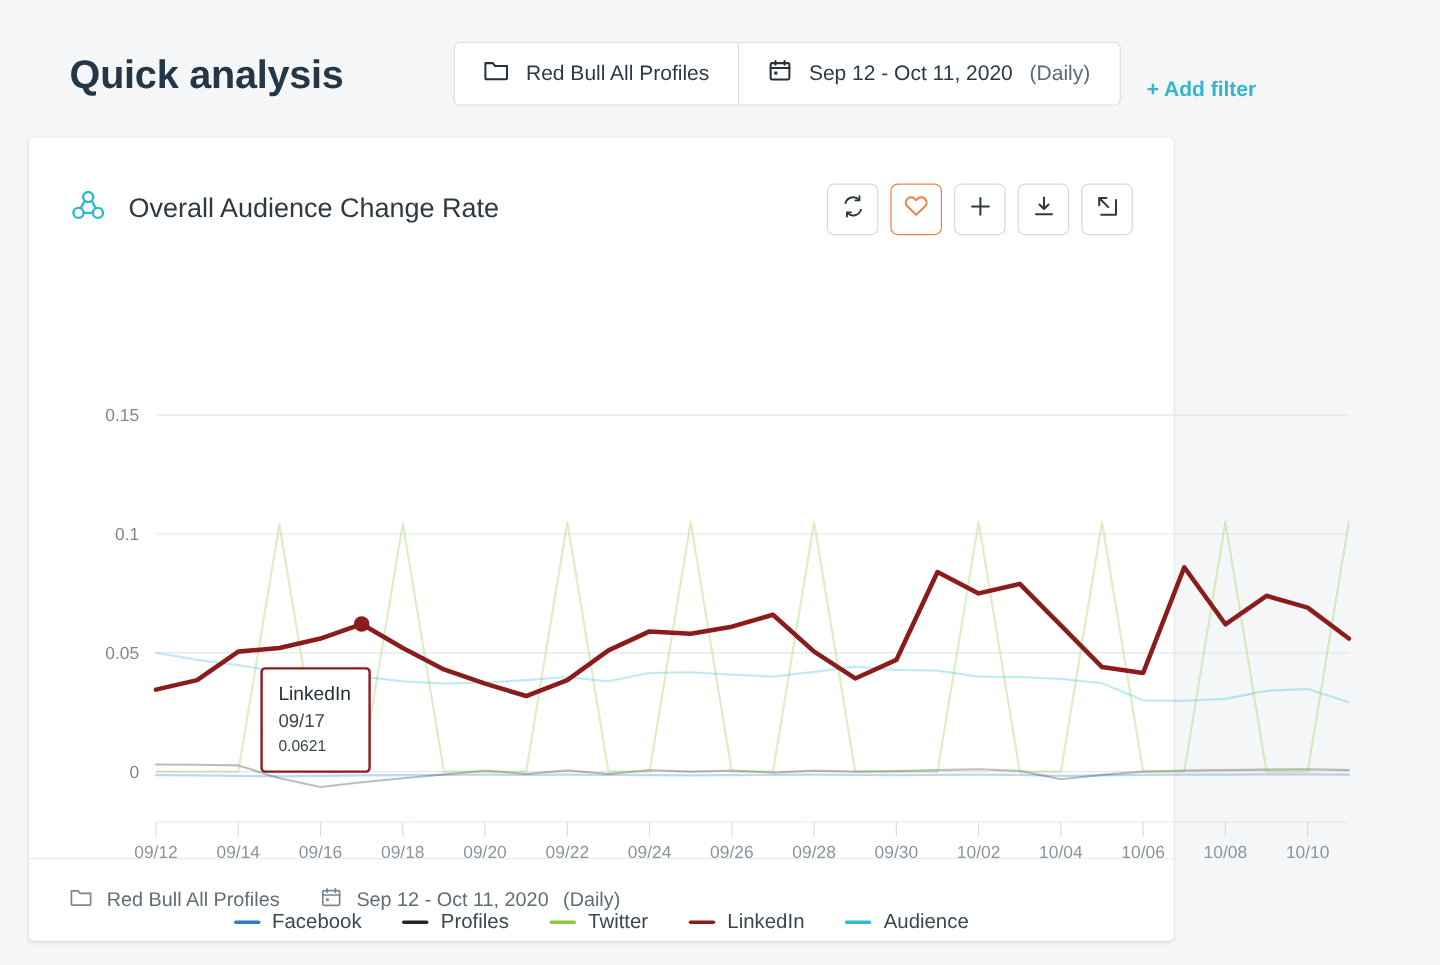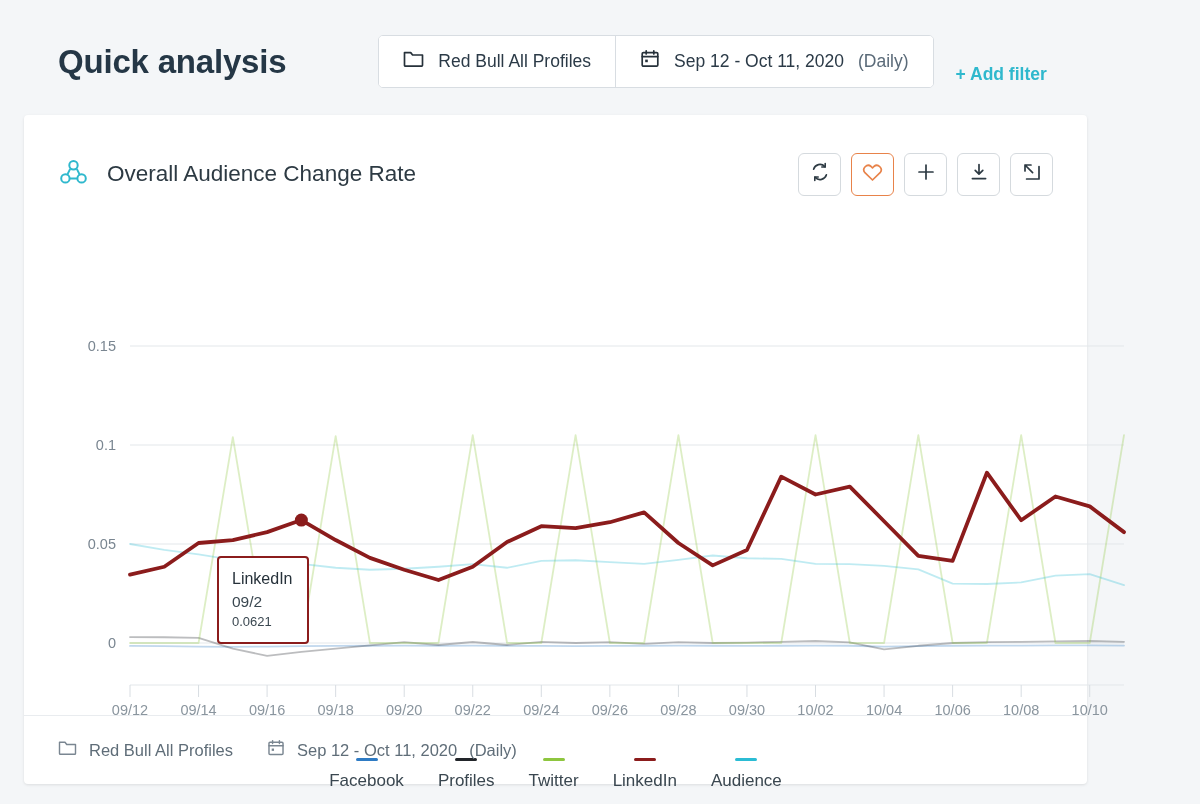--- a/index.html
+++ b/index.html
@@ -55,21 +55,21 @@
     font-weight: 600;
     white-space: nowrap;
     cursor: pointer;
     margin-top: 26px;
   }
 
   
   .card {
     position: relative;
     margin: 0 24px;
-    width: 1063px;
+    width: 954px;
     height: 669px;
     background: #ffffff;
     border-radius: 4px;
     box-shadow: 0 1px 3px rgba(0,0,0,.10);
   }
   .card-header {
     display: flex;
     align-items: center;
     padding: 28px 34px 0 34px;
     height: 90px;
@@ -95,21 +95,21 @@
   
   .chart-area { position: relative; padding: 0 0 0 0; }
   .chart-svg { display: block; }
 
   .legend {
     display: flex;
     justify-content: center;
     gap: 34px;
     margin-top: 8px;
   }
-  .legend-item { display: flex; align-items: center; gap: 10px; flex-direction: column; }
+  .legend-item { display: flex; align-items: center; gap: 10px; }
   .legend-swatch { width: 22px; height: 3px; border-radius: 2px; }
   .legend-label { font-size: 17px; color: #3a4750; }
 
   
   .tooltip {
     position: absolute;
     left: 193px; top: 351px;
     width: 92px;
     background: #fff;
     border: 2px solid #8b1c1c;
@@ -272,21 +272,21 @@
         <polyline points="106,440.97 140.27586206896552,441.168 174.55172413793105,441.564 208.82758620689657,441.96 243.10344827586206,441.564 277.37931034482756,441.168 311.65517241379314,440.97 345.9310344827586,440.772 380.2068965517241,440.574 414.48275862068965,440.772 448.7586206896552,440.574 483.0344827586207,440.772 517.3103448275863,440.97 551.5862068965517,441.168 585.8620689655172,440.97 620.1379310344828,440.772 654.4137931034483,440.574 688.6896551724138,440.772 722.9655172413793,440.97 757.2413793103449,440.772 791.5172413793103,440.574 825.7931034482758,440.772 860.0689655172414,441.564 894.3448275862069,441.168 928.6206896551724,440.772 962.8965517241379,440.574 997.1724137931035,440.574 1031.4482758620688,440.376 1065.7241379310344,440.376 1100,440.574" fill="none" stroke="#2e7bc4" stroke-width="1.8" stroke-opacity="0.3" stroke-linejoin="round" stroke-linecap="round"></polyline>
         <polyline points="106,432.06 140.27586206896552,432.258 174.55172413793105,432.852 208.82758620689657,443.544 243.10344827586206,450.87 277.37931034482756,446.91 311.65517241379314,443.544 345.9310344827586,440.376 380.2068965517241,437.208 414.48275862068965,439.98 448.7586206896552,437.01 483.0344827586207,439.98 517.3103448275863,436.812 551.5862068965517,438 585.8620689655172,437.208 620.1379310344828,438.792 654.4137931034483,437.208 688.6896551724138,438 722.9655172413793,437.604 757.2413793103449,436.812 791.5172413793103,436.02 825.7931034482758,437.406 860.0689655172414,444.336 894.3448275862069,440.772 928.6206896551724,438 962.8965517241379,437.208 997.1724137931035,436.812 1031.4482758620688,436.416 1065.7241379310344,436.02 1100,436.812" fill="none" stroke="#22252a" stroke-width="1.8" stroke-opacity="0.3" stroke-linejoin="round" stroke-linecap="round"></polyline>
         <polyline points="106,438 140.27586206896552,438 174.55172413793105,438 208.82758620689657,232.08 243.10344827586206,438 277.37931034482756,438 311.65517241379314,231.09 345.9310344827586,438 380.2068965517241,438 414.48275862068965,438 448.7586206896552,230.1 483.0344827586207,438 517.3103448275863,438 551.5862068965517,230.1 585.8620689655172,438 620.1379310344828,438 654.4137931034483,230.1 688.6896551724138,438 722.9655172413793,438 757.2413793103449,438 791.5172413793103,230.1 825.7931034482758,438 860.0689655172414,438 894.3448275862069,230.1 928.6206896551724,438 962.8965517241379,438 997.1724137931035,230.1 1031.4482758620688,438 1065.7241379310344,438 1100,230.1" fill="none" stroke="#8ec63f" stroke-width="1.8" stroke-opacity="0.3" stroke-linejoin="round" stroke-linecap="round"></polyline>
         <polyline points="106,339 140.27586206896552,344.94 174.55172413793105,349.296 208.82758620689657,354.84 243.10344827586206,357.81 277.37931034482756,358.8 311.65517241379314,362.76 345.9310344827586,364.74 380.2068965517241,363.75 414.48275862068965,361.77 448.7586206896552,359.196 483.0344827586207,362.76 517.3103448275863,355.83 551.5862068965517,355.236 585.8620689655172,357.216 620.1379310344828,358.8 654.4137931034483,354.84 688.6896551724138,350.484 722.9655172413793,353.256 757.2413793103449,353.85 791.5172413793103,358.8 825.7931034482758,359.196 860.0689655172414,360.78 894.3448275862069,364.344 928.6206896551724,378.6 962.8965517241379,378.996 997.1724137931035,377.412 1031.4482758620688,370.68 1065.7241379310344,369.096 1100,380.18399999999997" fill="none" stroke="#2bbcd4" stroke-width="1.8" stroke-opacity="0.3" stroke-linejoin="round" stroke-linecap="round"></polyline>
         <polyline points="106,369.69 140.27586206896552,361.77 174.55172413793105,338.01 208.82758620689657,335.04 243.10344827586206,327.12 277.37931034482756,315.04200000000003 311.65517241379314,335.04 345.9310344827586,352.86 380.2068965517241,364.74 414.48275862068965,375.036 448.7586206896552,361.77 483.0344827586207,337.02 517.3103448275863,321.18 551.5862068965517,323.15999999999997 585.8620689655172,317.22 620.1379310344828,307.32 654.4137931034483,338.01 688.6896551724138,360.384 722.9655172413793,344.94 757.2413793103449,271.67999999999995 791.5172413793103,289.5 825.7931034482758,281.58000000000004 860.0689655172414,316.23 894.3448275862069,350.88 928.6206896551724,355.83 962.8965517241379,267.72 997.1724137931035,315.24 1031.4482758620688,291.48 1065.7241379310344,301.38 1100,327.12" fill="none" stroke="#8b1c1c" stroke-width="3.8" stroke-opacity="1" stroke-linejoin="round" stroke-linecap="round"></polyline>
         <circle cx="277.37931034482756" cy="315.04200000000003" r="6.5" fill="#8b1c1c"></circle>
       </svg>
 
     <div class="tooltip">
       <div class="tt-name">LinkedIn</div>
-      <div class="tt-date">09/2</div>
+      <div class="tt-date">09/17</div>
       <div class="tt-val">0.0621</div>
     </div>
 
     <div class="legend" id="legend">
         <div class="legend-item">
           <span class="legend-swatch" style="background: rgb(46, 123, 196);"></span>
           <span class="legend-label">Facebook</span>
         </div>
         <div class="legend-item">
           <span class="legend-swatch" style="background: rgb(34, 37, 42);"></span>

